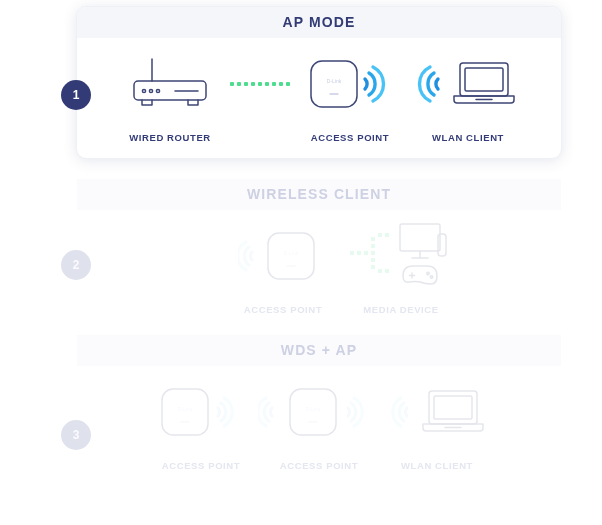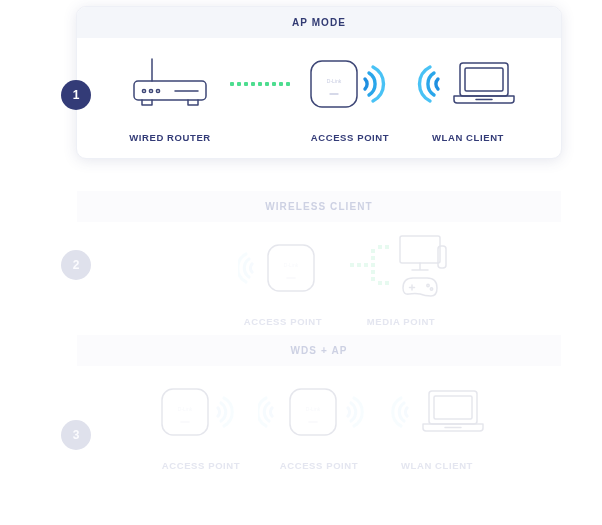--- a/index.html
+++ b/index.html
@@ -25,21 +25,21 @@
     border:1px solid #eef0f6;
     border-radius:10px;
     overflow:hidden;
   }
   .mode-row.dim{ border:1px solid transparent; }
 
   .mode-header{
     height:31px;
     line-height:31px;
     text-align:center;
-    font-size:10px;
+    font-size:14px;
     font-weight:bold;
     letter-spacing:1.1px;
     background:#f4f6fb;
   }
   .mode-row.active .mode-header{ color:#323b73; background:#f4f6fa; }
   .mode-row.dim .mode-header{ color:#cdd1e3; background:#fbfbfd; }
 
   .mode-body{
     position:relative;
     height:120px;
@@ -176,21 +176,21 @@
             </svg>
           </div>
           <div class="caption">WLAN CLIENT</div>
         </div>
 
       </div>
     </div>
   </div>
   <div class="badge on" style="top:80px;">1</div>
 
-  <div class="mode-row dim" style="top:190px;">
+  <div class="mode-row dim" style="top:178px;">
     <div class="mode-header">WIRELESS CLIENT</div>
     <div class="mode-body dim">
       <div class="flow">
 
 
         <div class="link wide"></div>
 
         <div class="node">
           <div class="art">
             <svg width="90" height="62" viewBox="0 0 90 62">
@@ -226,21 +226,21 @@
               </g>
               <rect class="stroke" x="54" y="4" width="40" height="27" rx="2"></rect>
               <path class="stroke" d="M74 31 L74 37 M66 38 L82 38"></path>
               <rect class="stroke" x="92" y="14" width="8" height="22" rx="3"></rect>
               <path class="stroke" d="M57 56 Q57 46 67 46 L81 46 Q91 46 91 56 Q91 64 85 64 Q79 64 74 62 Q69 61 63 62 Q57 63 57 56 Z"></path>
               <path class="stroke" d="M66 53 L66 58 M63.5 55.5 L68.5 55.5"></path>
               <circle class="stroke" cx="82" cy="53.5" r="1.2"></circle>
               <circle class="stroke" cx="85.5" cy="57" r="1.2"></circle>
             </svg>
           </div>
-          <div class="caption">MEDIA POINT</div>
+          <div class="caption">MEDIA DEVICE</div>
         </div>
 
       </div>
     </div>
   </div>
   <div class="badge off" style="top:250px;">2</div>
 
   <div class="mode-row dim" style="top:334px;">
     <div class="mode-header">WDS + AP</div>
     <div class="mode-body dim">

